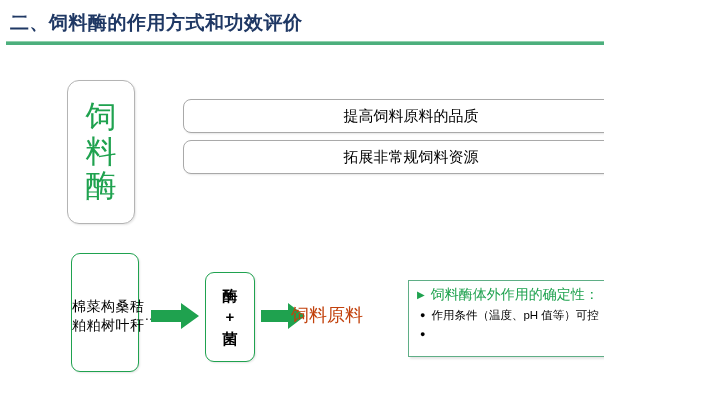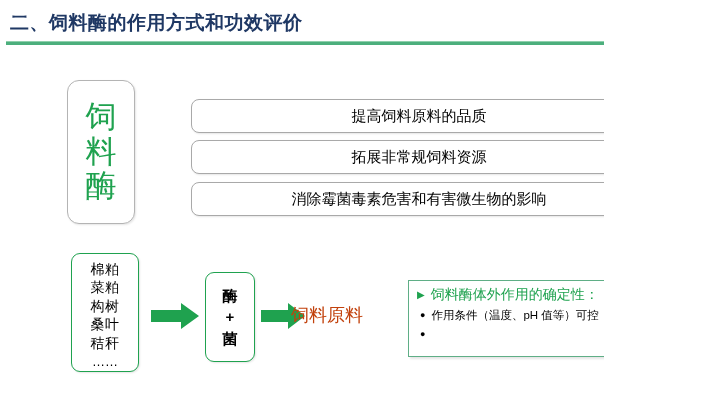--- a/index.html
+++ b/index.html
@@ -81,21 +81,21 @@
     text-align: center;
     font-size: 11px;
     color: #ffffff;
     line-height: 1;
     font-weight: normal;
   }
 
   
   .outcome {
     position: absolute;
-    left: 191px;
+    left: 183px;
     width: 454px;
     height: 32px;
     border: 1px solid #a9a9a9;
     border-radius: 8px;
     background: #ffffff;
     box-shadow: 1px 1px 2px rgba(0,0,0,0.10);
     display: flex;
     align-items: center;
     justify-content: center;
     font-size: 15px;
@@ -110,21 +110,21 @@
     position: absolute;
     left: 71px;
     top: 253px;
     width: 68px;
     height: 119px;
     border: 1.5px solid #1FA24F;
     border-radius: 9px;
     background: #ffffff;
     box-shadow: 1px 1px 2px rgba(0,0,0,0.10);
     display: flex;
-    flex-direction: column;
+    flex-direction: row;
     align-items: center;
     justify-content: flex-start;
     padding-top: 6px;
     box-sizing: border-box;
   }
   .materials-card .mi {
     display: block;
     font-size: 14px;
     line-height: 1.32;
     color: #000000;
@@ -238,23 +238,20 @@
     <span class="ch">料</span>
     <span class="ch">酶</span>
   </div>
 
 
   <div class="outcome outcome-0">
     <span>提高饲料原料的品质</span>
   </div>
   <div class="outcome outcome-1">
     <span>拓展非常规饲料资源</span>
-  </div>
-  <div class="outcome outcome-2">
-    <span>消除霉菌毒素危害和有害微生物的影响</span>
   </div>
 
   <div class="materials-card">
     <span class="mi">棉粕</span>
     <span class="mi">菜粕</span>
     <span class="mi">构树</span>
     <span class="mi">桑叶</span>
     <span class="mi">秸秆</span>
     <span class="mi dots">……</span>
   </div>

